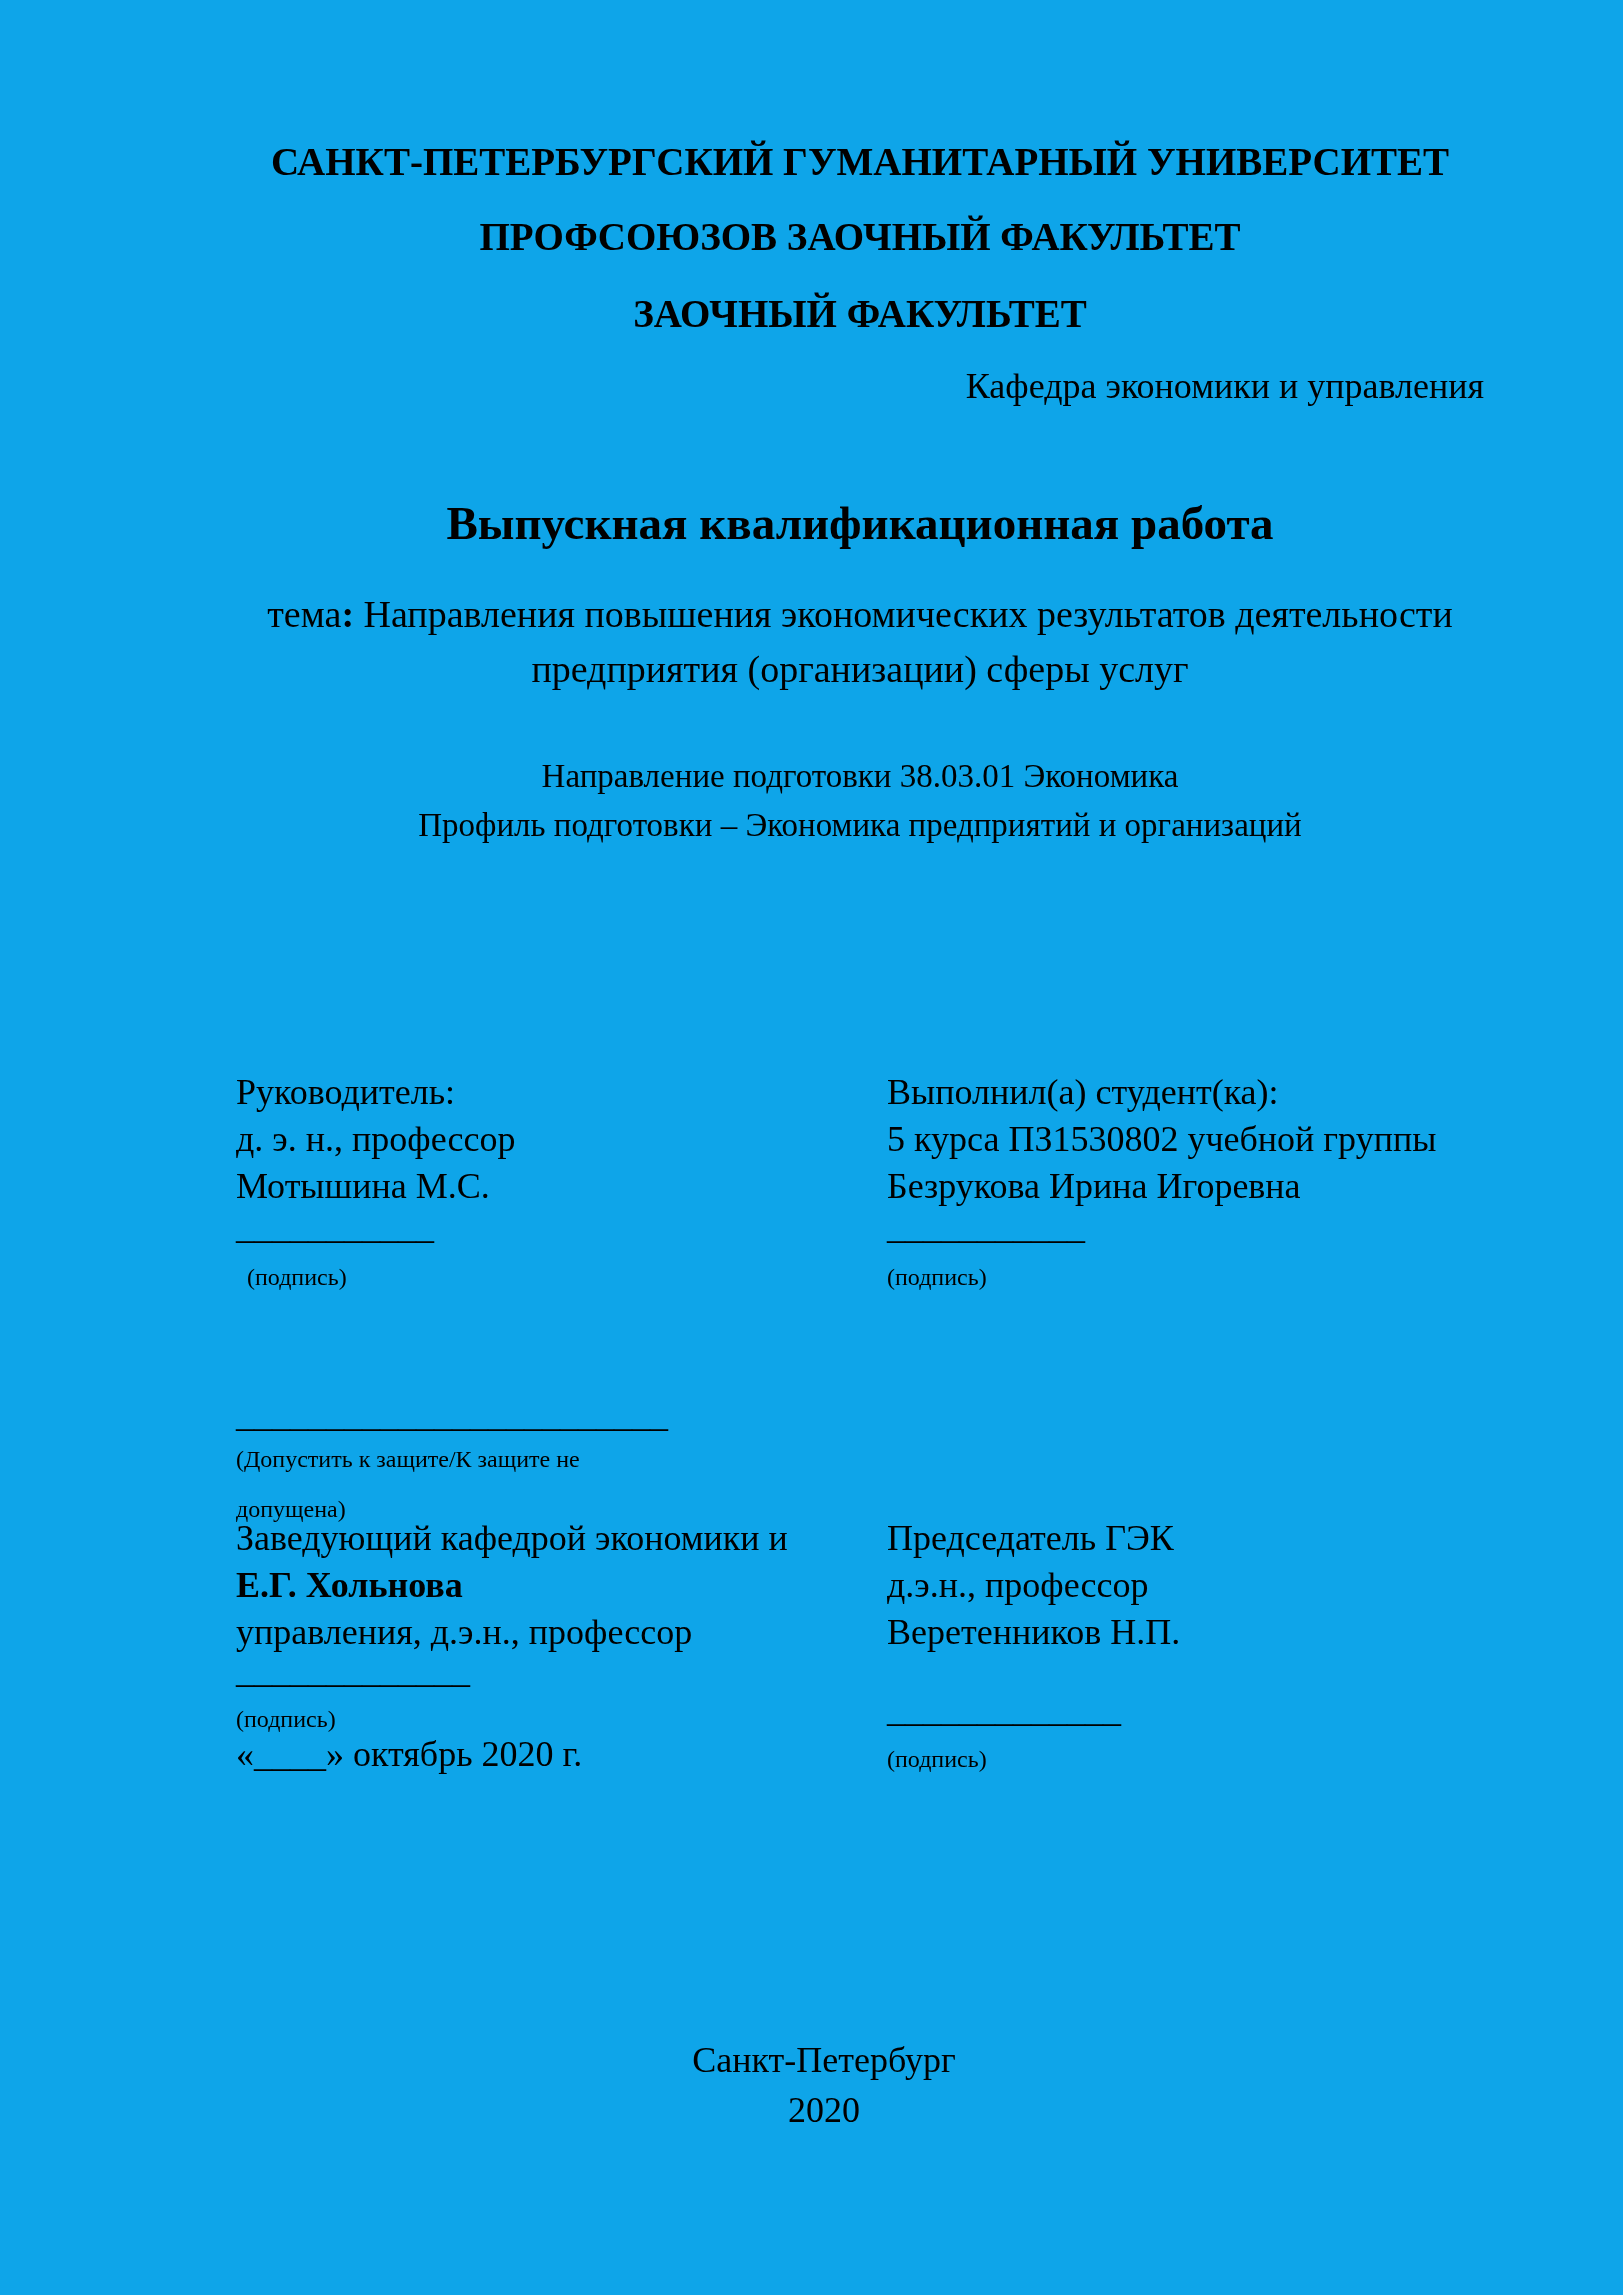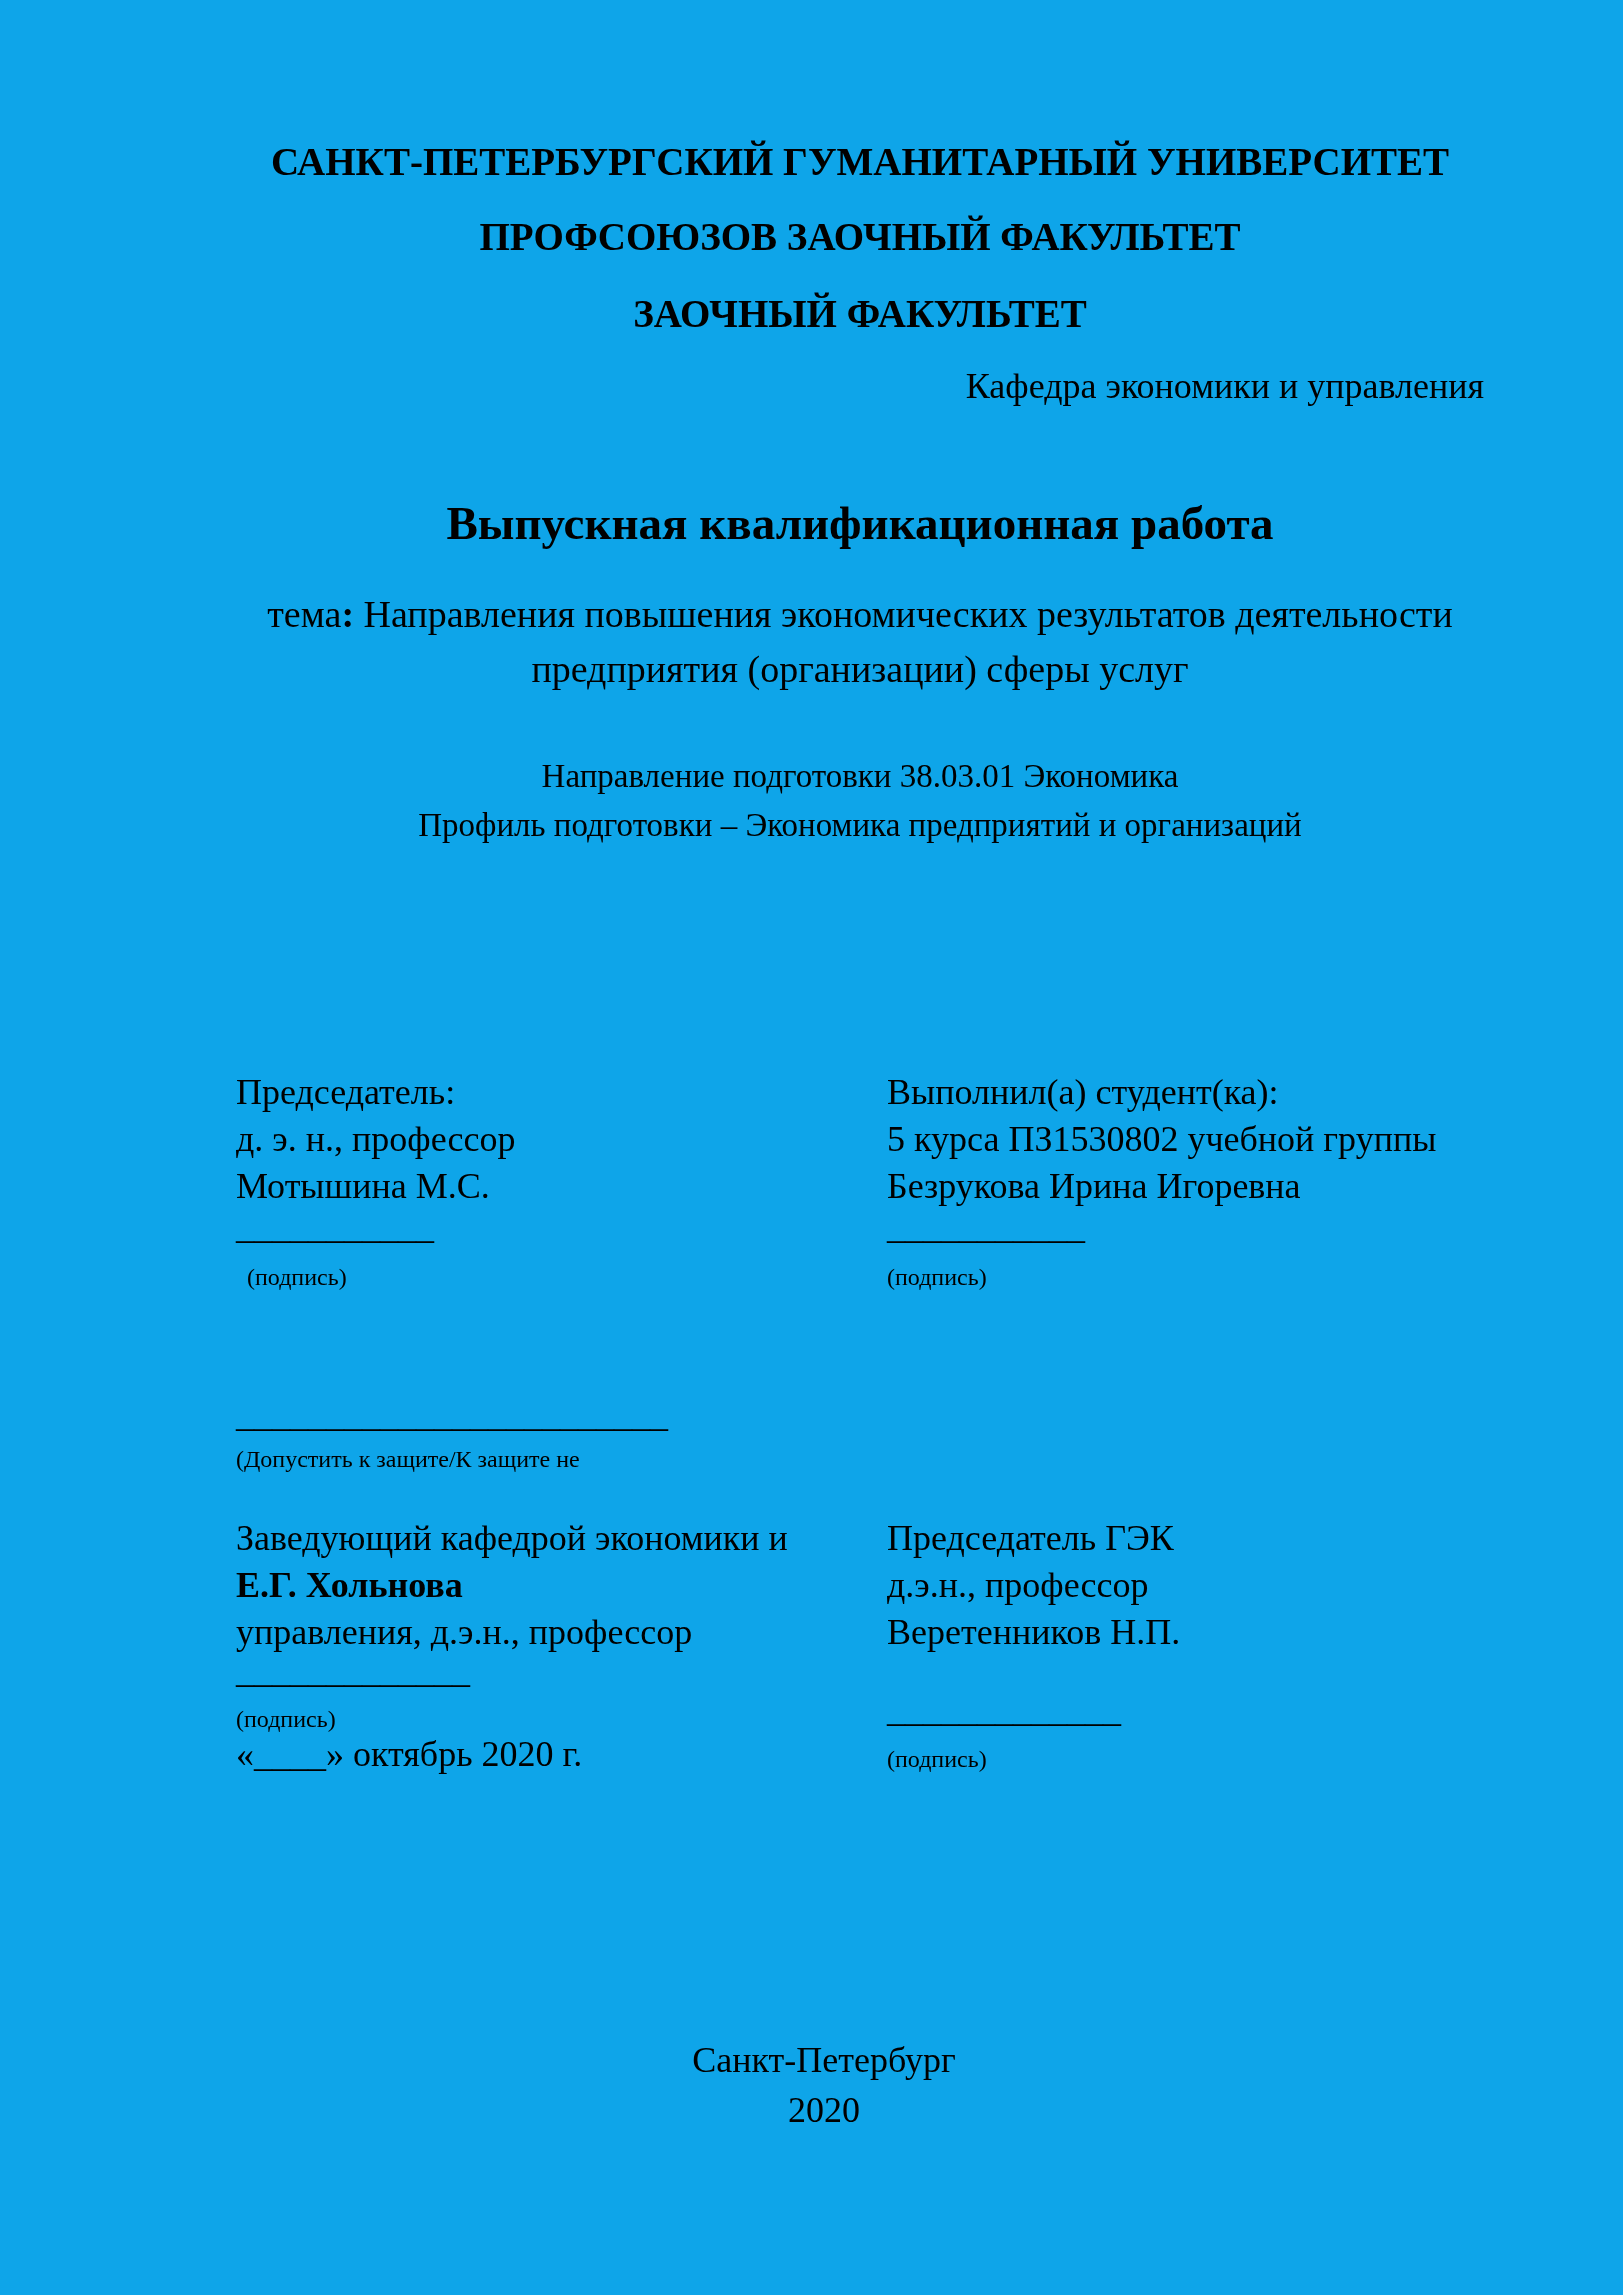--- a/index.html
+++ b/index.html
@@ -45,31 +45,32 @@
     <div class="line-div"><span>тема</span><span class="b">:</span><span> Направления повышения экономических результатов деятельности</span></div>
     <div class="line-div">предприятия (организации) сферы услуг</div>
   </div>
 
   <div class="abs c prog42" style="left:236px;top:752px;width:1248px;">
     <div class="line-div">Направление подготовки 38.03.01 Экономика</div>
     <div class="line-div">Профиль подготовки – Экономика предприятий и организаций</div>
   </div>
 
   <div class="abs body46" style="left:236px;top:1069px;width:534px;">
-    <div class="line-div">Председатель:</div>
+    <div class="line-div">Руководитель:</div>
     <div class="line-div">д. э. н., профессор</div>
     <div class="line-div">Мотышина М.С.</div>
   </div>
 
   <div class="abs body46" style="left:236px;top:1203px;width:534px;">___________</div>
   <div class="abs cap40 indent14" style="left:236px;top:1255px;width:534px;">(подпись)</div>
 
   <div class="abs body46" style="left:236px;top:1391px;width:534px;">________________________</div>
   <div class="abs cap40" style="left:236px;top:1434px;width:534px;line-height:50px;">
     <div class="line-div">(Допустить к защите/К защите не</div>
+    <div class="line-div">допущена)</div>
   </div>
 
   <div class="abs body46" style="left:236px;top:1515px;width:534px;">
     <div class="line-div">Заведующий кафедрой экономики и</div>
     <div class="line-div b">Е.Г. Хольнова</div>
     <div class="line-div">управления, д.э.н., профессор</div>
   </div>
 
   <div class="abs body46" style="left:236px;top:1647px;width:534px;">_____________</div>
   <div class="abs cap40" style="left:236px;top:1697px;width:534px;">(подпись)</div>

